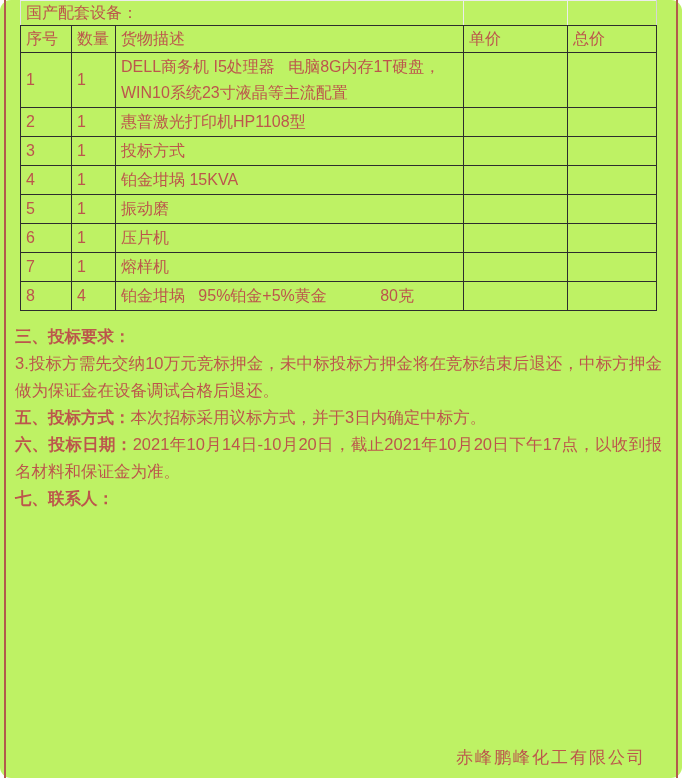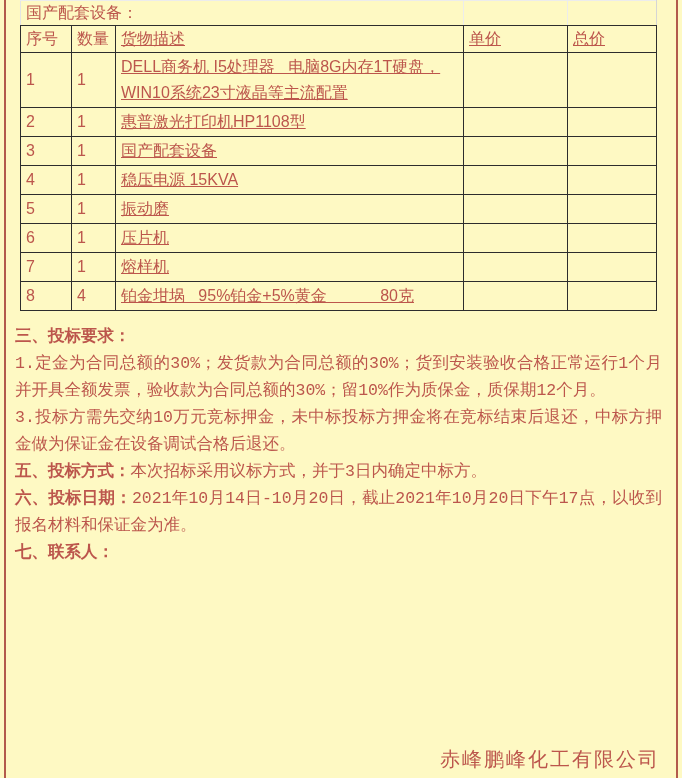--- a/index.html
+++ b/index.html
@@ -4,21 +4,21 @@
 <style>
   * { margin: 0; padding: 0; box-sizing: border-box; }
   html, body { background: #ffffff; }
   body {
     width: 682px; height: 778px;
     font-family: "Liberation Sans", sans-serif;
     color: #bc564c;
     overflow: hidden;
     position: relative;
   }
-  .page { position: relative; width: 682px; height: 778px; background: #fef9c3; }
+  .page { position: relative; width: 682px; height: 778px; background: #bef264; border-radius: 11px; }
   .edge { position: absolute; top: 0; bottom: 0; width: 2px; background: #b25a4c; }
   .edge-left  { left: 4px; }
   .edge-right { left: 676px; }
 
   
   table.goods {
     border-collapse: collapse;
     table-layout: fixed;
     width: 636px;
     margin-left: 20px;
@@ -38,38 +38,38 @@
     border-bottom: 1px solid #2d2d2d;
     height: 25px;
   }
   tr.caption-row td.caption-cell { border-left: 1px solid #e4e4e4; }
   tr.caption-row td.caption-empty { border-left: 1px solid #d5d5d5; }
   tr.caption-row td.caption-empty:last-child { border-right: 1px solid #d5d5d5; }
   
   tr.header-row th, tr.item-row td { border: 1px solid #2d2d2d; }
   tr.header-row { height: 27px; }
   tr.item-row  { height: 26px; }
-  td.desc, td.price, th.desc, th.price { padding-left: 9px; text-decoration: underline; }
+  td.desc, td.price, th.desc, th.price { padding-left: 9px; }
   td.desc { white-space: pre-wrap; line-height: 26px; }
 
   
   .sections {
     margin: 12px 20px 0 15px;
     font-size: 16.5px;
     line-height: 27px;
     text-align: justify;
   }
-  .para { margin: 0; font-family: Liberation Mono, monospace; }
+  .para { margin: 0; }
   .para b.lead { font-weight: 700; }
 
   
   .footer {
     position: absolute;
-    top: 746px; right: 22px;
-    font-size: 20px;
+    top: 746px; right: 36px;
+    font-size: 17px;
     letter-spacing: 2px;
     white-space: nowrap;
   }
 </style>
 </head>
 <body>
 
 <div class="page">
   <div class="edge edge-left"></div>
   <div class="edge edge-right"></div>
@@ -105,28 +105,28 @@
         <tr class="item-row">
     <td>2</td>
     <td>1</td>
     <td class="desc">惠普激光打印机HP1108型</td>
     <td class="price"></td>
     <td class="price"></td>
   </tr>
         <tr class="item-row">
     <td>3</td>
     <td>1</td>
-    <td class="desc">国产配套设备</td>
+    <td class="desc">投标方式</td>
     <td class="price"></td>
     <td class="price"></td>
   </tr>
         <tr class="item-row">
     <td>4</td>
     <td>1</td>
-    <td class="desc">稳压电源 15KVA</td>
+    <td class="desc">铂金坩埚 15KVA</td>
     <td class="price"></td>
     <td class="price"></td>
   </tr>
         <tr class="item-row">
     <td>5</td>
     <td>1</td>
     <td class="desc">振动磨</td>
     <td class="price"></td>
     <td class="price"></td>
   </tr>
@@ -149,21 +149,20 @@
     <td>4</td>
     <td class="desc">铂金坩埚   95%铂金+5%黄金            80克</td>
     <td class="price"></td>
     <td class="price"></td>
   </tr>
       </tbody>
   </table>
 
   <div class="sections" id="sections">
       <p class="para"><b class="lead">三、投标要求：</b><span class="body"></span></p>
-      <p class="para"><span class="body">1.定金为合同总额的30%；发货款为合同总额的30%；货到安装验收合格正常运行1个月并开具全额发票，验收款为合同总额的30%；留10%作为质保金，质保期12个月。</span></p>
       <p class="para"><span class="body">3.投标方需先交纳10万元竞标押金，未中标投标方押金将在竞标结束后退还，中标方押金做为保证金在设备调试合格后退还。</span></p>
       <p class="para"><b class="lead">五、投标方式：</b><span class="body">本次招标采用议标方式，并于3日内确定中标方。</span></p>
       <p class="para"><b class="lead">六、投标日期：</b><span class="body">2021年10月14日-10月20日，截止2021年10月20日下午17点，以收到报名材料和保证金为准。</span></p>
       <p class="para"><b class="lead">七、联系人：</b><span class="body"></span></p>
     </div>
 
   <div class="footer">赤峰鹏峰化工有限公司</div>
 </div>
 
 </body></html>

